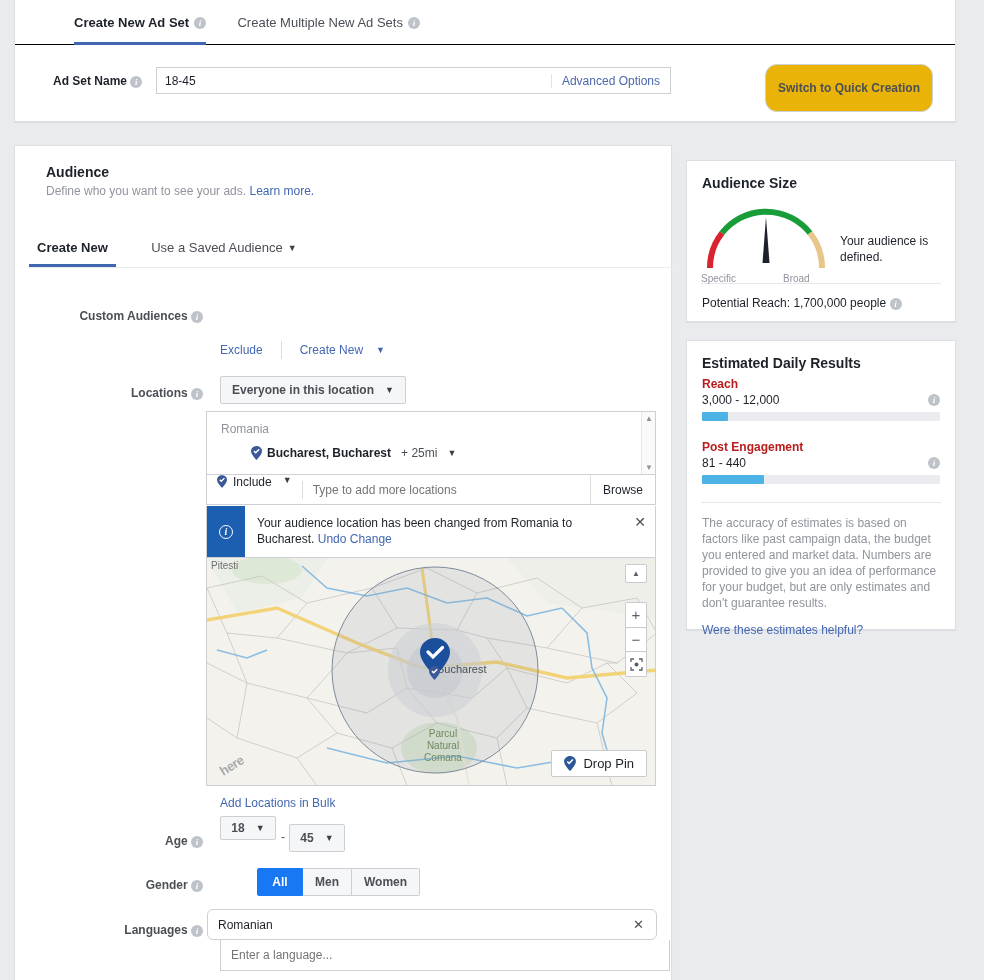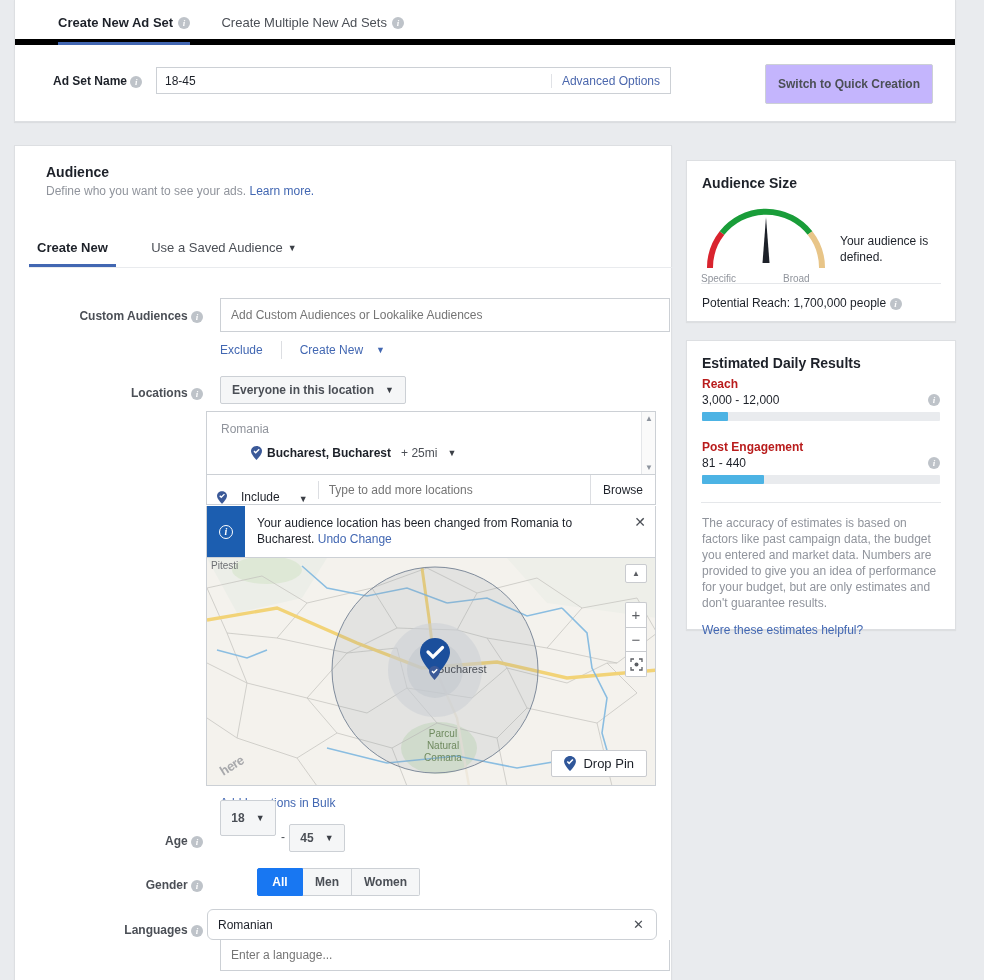--- a/index.html
+++ b/index.html
@@ -20,22 +20,22 @@
     left: 14px; top: 0px;
     width: 942px; height: 122px;
     background: #ffffff;
     border: 1px solid #dddfe2;
     border-top: none;
     box-shadow: 0 1px 1px rgba(0,0,0,.06);
   }
   .tabbar {
     position: absolute; left: 0; top: 0;
     width: 100%; height: 45px;
-    border-bottom: 6px solid #000000;
-    padding-left: 43px;
+    border-bottom: 1px solid #000000;
+    padding-left: 59px;
   }
   .tab {
     display: inline-flex; align-items: center; gap: 5px;
     height: 45px; padding: 0 0px; margin-right: 28px;
     font-size: 13px; color: #4b4f56;
     cursor: pointer; position: relative;
   }
   .tab.active { color: #1d2129; font-weight: bold; }
   .tab.active::after {
     content:''; position: absolute; left:0; right:0; bottom: 0;
@@ -68,23 +68,23 @@
     padding: 0 8px; font-size: 12px; color: #1d2129;
     font-family: "Liberation Sans", sans-serif; background: transparent;
   }
   .adv-opts {
     color: #4b67ad; font-size: 12px; padding: 0 10px;
     border-left: 1px solid #e0e2e6; line-height: 14px;
     cursor: pointer; white-space: nowrap;
   }
   .switch-btn {
     position: absolute; left: 750px; top: 19px;
-    width: 168px; height: 40px;
-    background: #c4b5fd; border: 1px solid #ccd0d5;
-    border-radius: 2px; font-weight: bold; font-size: 12px;
+    width: 168px; height: 48px;
+    background: #eab308; border: 1px solid #ccd0d5;
+    border-radius: 12px; font-weight: bold; font-size: 12px;
     color: #4b4f56; cursor: pointer;
     font-family: "Liberation Sans", sans-serif;
   }
 
   
   .main-panel {
     position: absolute; left: 14px; top: 145px;
     width: 658px; height: 900px;
     background: #fff; border: 1px solid #dddfe2;
     box-shadow: 0 1px 1px rgba(0,0,0,.05);
@@ -162,21 +162,21 @@
     color: #8d949e; line-height: 13px; cursor: pointer;
   }
 
   .loc-input-row {
     position: absolute; left: 205px; top: 474px;
     width: 450px; height: 30px;
     border: 1px solid #ccd0d5; border-top: none; background: #fff;
     display: flex; align-items: center;
   }
   .include-sel {
-    display: flex; align-items: flex-end; gap: 14px;
+    display: flex; align-items: flex-start; gap: 6px;
     padding: 0 10px; font-size: 12px; color: #1d2129; cursor: pointer;
     height: 100%;
   }
   .vline { width: 1px; height: 18px; background: #dcdee2; }
   .loc-type-input {
     flex: 1; border: none; outline: none; padding: 0 10px;
     font-size: 12px; color: #1d2129; background: transparent;
     font-family: "Liberation Sans", sans-serif; height: 100%;
   }
   .browse-btn {
@@ -354,21 +354,20 @@
     <div class="aud-tab">
       <span>Use a Saved Audience</span>
       <span class="caret">▼</span>
     </div>
   </div>
 
   <div class="frow-label" style="top:163px;">
     <span>Custom Audiences</span>
     <span class="info-dot">i</span>
   </div>
-  <input class="field-input" type="text" style="left: 205px; top: 152px; width: 450px; height: 34px; padding: 0px 10px;" placeholder="Add Custom Audiences or Lookalike Audiences">
   <div style="position:absolute; left:205px; top:195px; display:flex; align-items:center; gap:18px;">
     <a class="link" href="#">Exclude</a>
     <span class="vline"></span>
     <a class="link" href="#">Create New</a>
     <span class="caret" style="color:#4267b2; margin-left:-5px;">▼</span>
   </div>
 
   <div class="frow-label" style="top:240px;">
     <span>Locations</span>
     <span class="info-dot">i</span>
@@ -514,21 +513,21 @@
       <span>Drop Pin</span>
     </div>
   </div>
 
   <a class="link" href="#" style="position:absolute; left:205px; top:650px;">Add Locations in Bulk</a>
 
   <div class="frow-label" style="top:688px;">
     <span>Age</span>
     <span class="info-dot">i</span>
   </div>
-  <div class="dropdown-btn" style="position:absolute; left:205px; top:654px; width:56px; height:36px;">
+  <div class="dropdown-btn" style="position:absolute; left:205px; top:670px; width:56px; height:24px;">
     <span>18</span>
     <span class="caret">▼</span>
   </div>
   <span style="position:absolute; left:266px; top:684px; font-size:12px; color:#4b4f56;">-</span>
   <div class="dropdown-btn" style="position:absolute; left:274px; top:678px; width:56px; height:28px;">
     <span>45</span>
     <span class="caret">▼</span>
   </div>
 
   <div class="frow-label" style="top:732px;">

